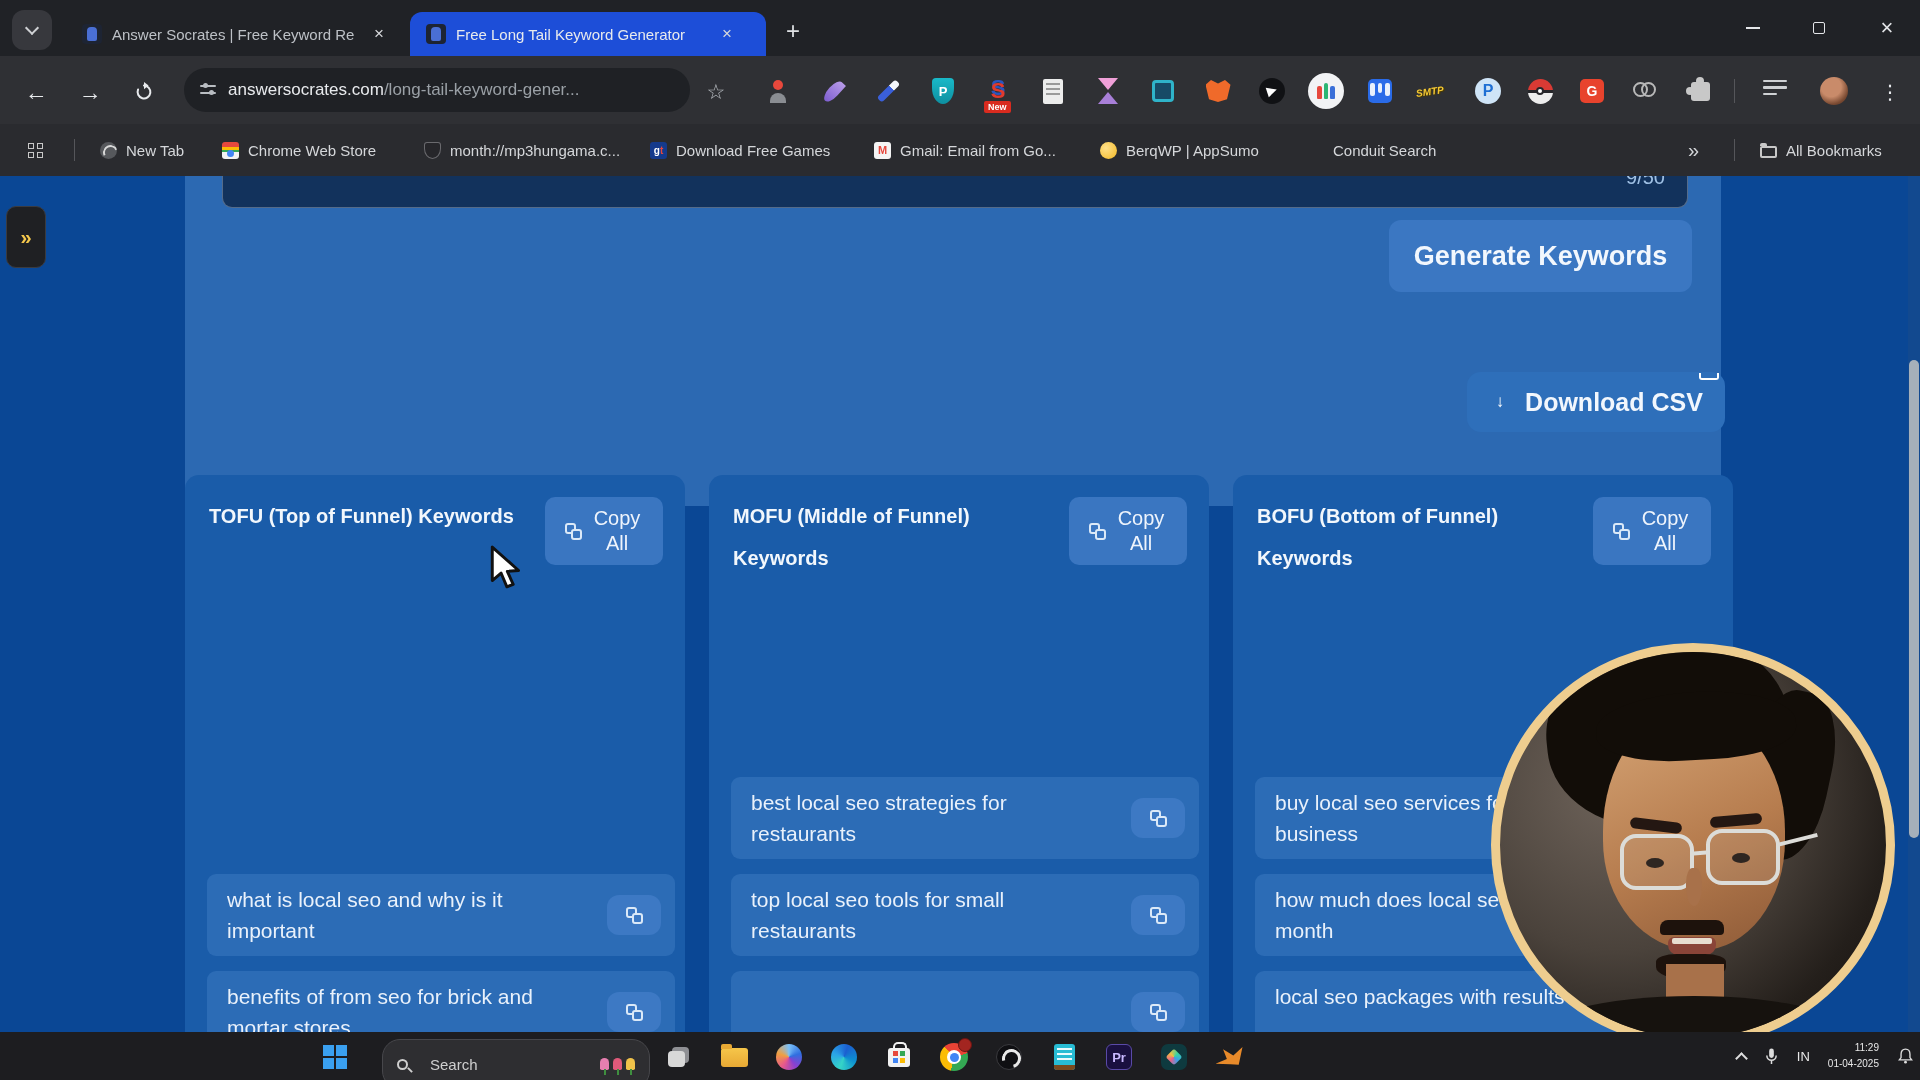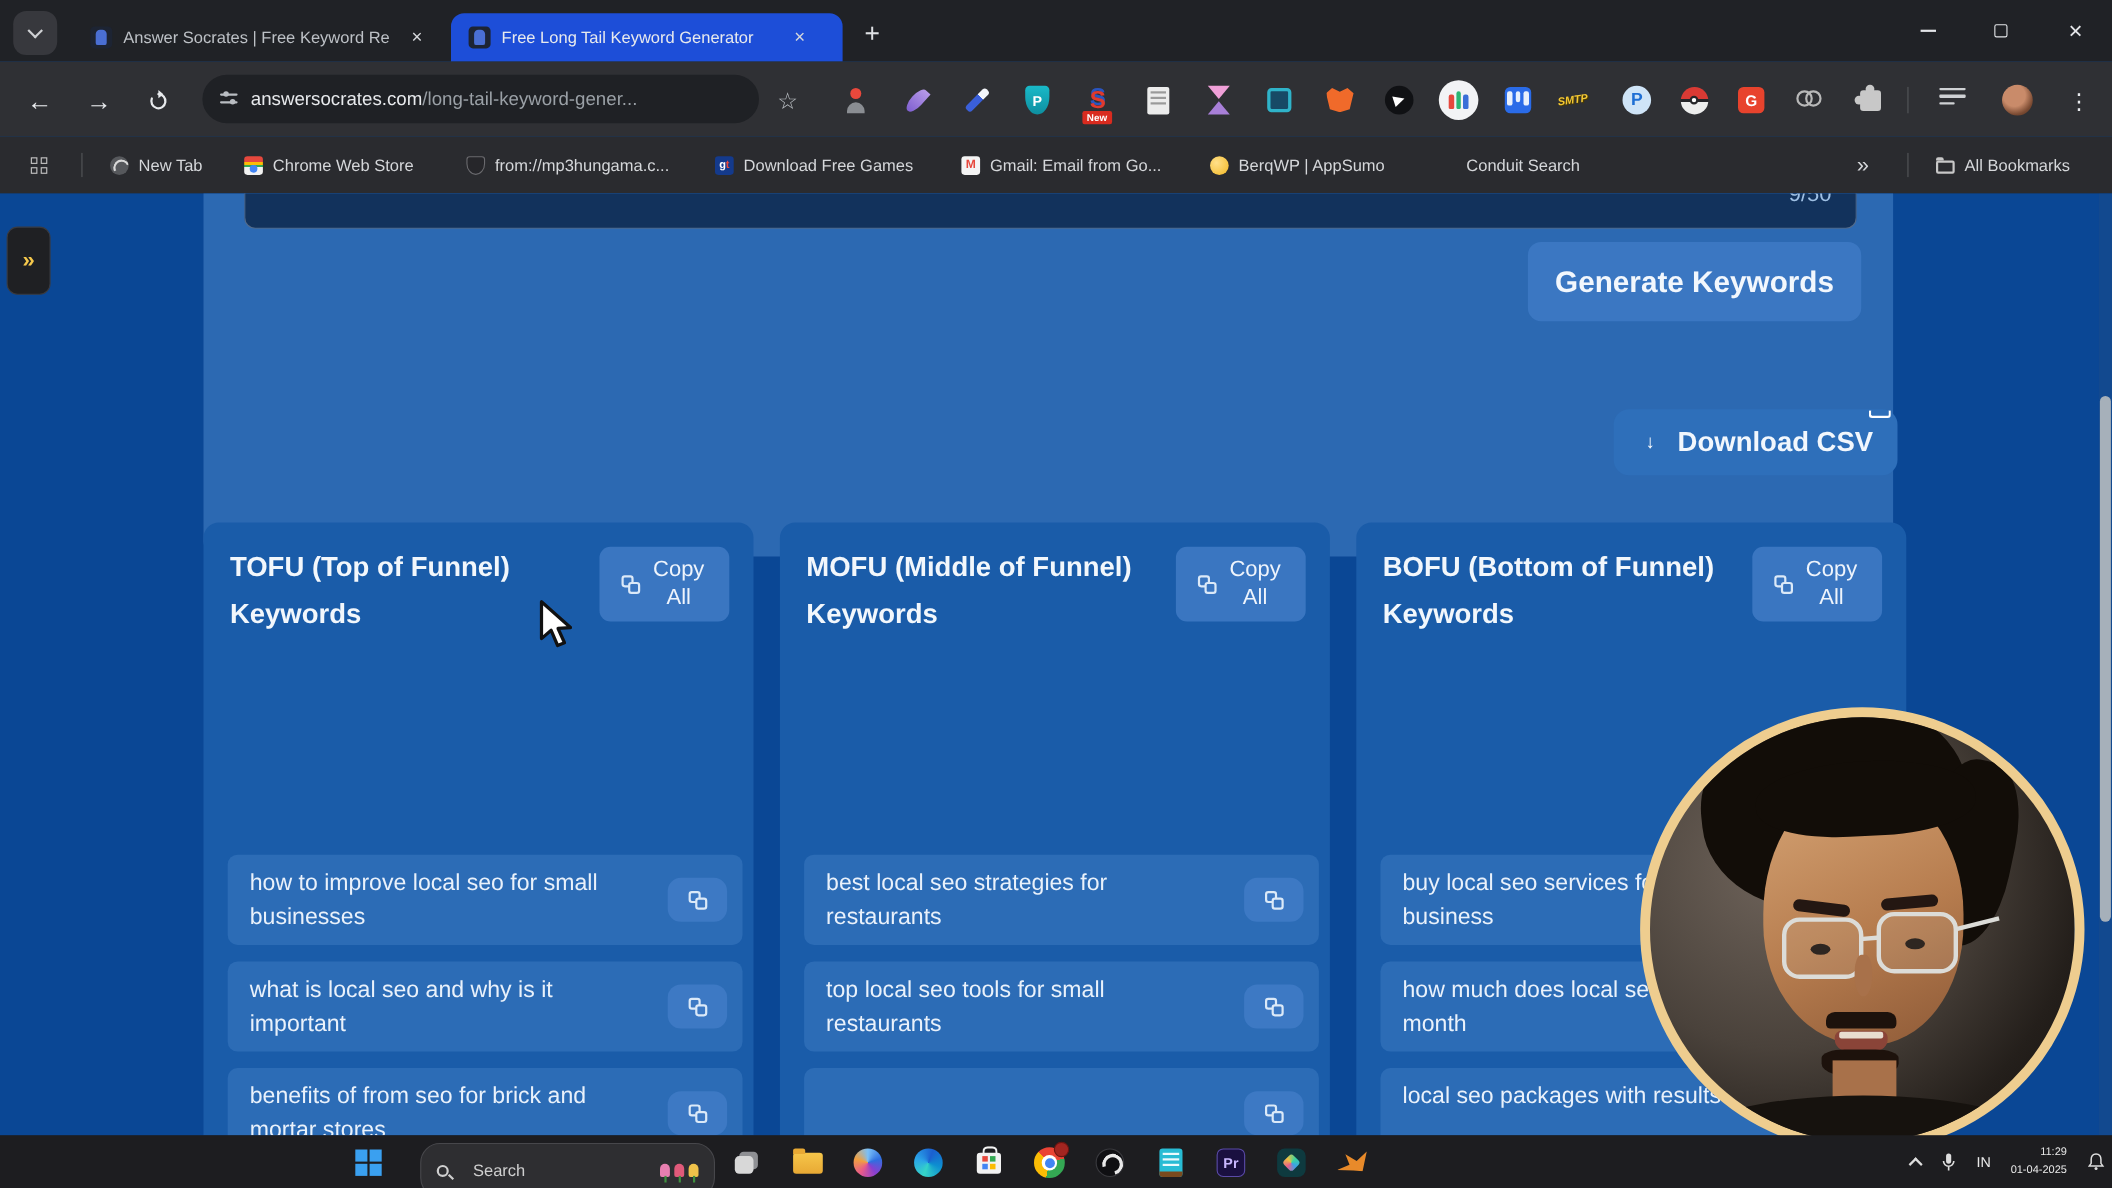--- a/index.html
+++ b/index.html
@@ -128,21 +128,21 @@
     border-top:none;border-radius:0 0 10px 10px;display:flex;align-items:flex-start;justify-content:flex-end;padding:6px 22px;}
   .counter{color:#9fc0e4;font-size:20px;}
   .btn{display:flex;align-items:center;justify-content:center;color:#f2f7fd;font-weight:bold;}
   .generate{position:absolute;left:1204px;top:60px;width:303px;height:72px;background:#3b77c2;border-radius:12px;font-size:27px;}
   .download{position:absolute;left:1467px;top:196px;width:258px;height:60px;background:#2e6fba;border-radius:14px;font-size:25px;gap:14px;}
   .dl-ic{display:flex;flex-direction:column;align-items:center;width:22px;}
   .dl-ic .ar{font-size:17px;font-weight:bold;line-height:.8;color:#fff;}
   .dl-ic .tray{width:20px;height:7px;border:2.5px solid #fff;border-top:none;border-radius:0 0 3px 3px;margin-top:1px;}
 
   .col{position:absolute;top:299px;width:500px;height:580px;background:#1a5ca9;border-radius:14px;}
-  .col-title{position:absolute;left:24px;top:20px;width:330px;color:#f2f7fc;font-size:25px;font-weight:bold;line-height:42px;}
+  .col-title{position:absolute;left:24px;top:20px;width:330px;color:#f2f7fc;font-size:20px;font-weight:bold;line-height:42px;}
   .copyall{position:absolute;right:22px;top:22px;width:118px;height:68px;background:#3a76c1;border-radius:10px;
     display:flex;align-items:center;justify-content:center;gap:9px;color:#eef4fc;font-size:20px;}
   .copyall .lbl{width:52px;text-align:center;line-height:25px;}
   .copy-glyph{position:relative;width:17px;height:17px;flex:none;}
   .copy-glyph i{position:absolute;border:2px solid #dbe9f8;border-radius:3px;}
   .copy-glyph i:nth-child(1){left:0;top:0;width:11px;height:11px;}
   .copy-glyph i:nth-child(2){right:0;bottom:0;width:11px;height:11px;background:#3a76c1;}
   .kw{position:absolute;left:22px;width:468px;height:82px;background:#2c6cb6;border-radius:9px;}
   .kw .txt{position:absolute;left:20px;top:10px;width:360px;color:#e9f1fb;font-size:21px;line-height:31px;}
   .kw .cpy{position:absolute;right:14px;top:21px;width:54px;height:40px;background:#3d79c4;border-radius:12px;
@@ -385,21 +385,21 @@
     <div class="bm" style="left:100px;">
         <span class="fv fv-newtab"></span>
         <span>New Tab</span>
       </div>
     <div class="bm" style="left:222px;">
         <span class="fv fv-store"></span>
         <span>Chrome Web Store</span>
       </div>
     <div class="bm" style="left:424px;">
         <span class="fv fv-shield"></span>
-        <span>from://mp3hungama.c...</span>
+        <span>month://mp3hungama.c...</span>
       </div>
     <div class="bm" style="left:650px;">
         <span class="fv fv-gt">g<b>t</b></span>
         <span>Download Free Games</span>
       </div>
     <div class="bm" style="left:874px;">
         <span class="fv fv-gmail">M</span>
         <span>Gmail: Email from Go...</span>
       </div>
     <div class="bm" style="left:1100px;">
@@ -436,29 +436,20 @@
     </div>
 
     <div class="col" style="left:185px;">
       <div class="col-title">TOFU (Top of Funnel) Keywords</div>
       <div class="copyall">
           <span class="copy-glyph">
             <i></i>
             <i></i>
           </span>
           <span class="lbl">Copy All</span>
-        </div>
-      <div class="kw" style="top:302px;">
-          <div class="txt">how to improve local seo for small businesses</div>
-          <div class="cpy">
-            <span class="copy-glyph">
-              <i></i>
-              <i></i>
-            </span>
-          </div>
         </div>
       <div class="kw" style="top:399px;">
           <div class="txt">what is local seo and why is it important</div>
           <div class="cpy">
             <span class="copy-glyph">
               <i></i>
               <i></i>
             </span>
           </div>
         </div>

